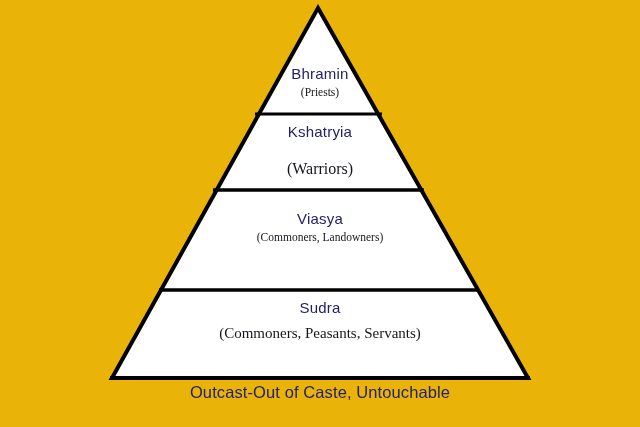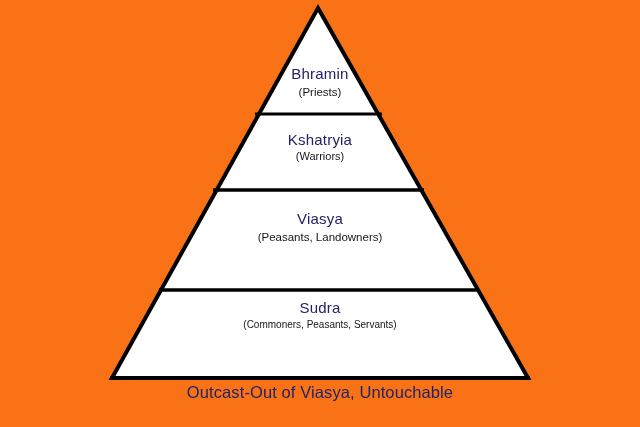--- a/index.html
+++ b/index.html
@@ -14,21 +14,21 @@
     overflow: hidden;
     font-family: "Liberation Sans", sans-serif;
     position: relative;
   }
   #diagram-root {
     position: absolute;
     left: 0;
     top: 0;
     width: 640px;
     height: 427px;
-    background: #f97316;
+    background: #eab308;
   }
   svg#pyramid-svg {
     position: absolute;
     left: 0;
     top: 0;
     width: 640px;
     height: 427px;
     display: block;
   }
   .tier-label-group {
@@ -41,44 +41,44 @@
     display: block;
     color: #232266;
     font-family: "Liberation Sans", sans-serif;
     font-weight: 400;
     letter-spacing: 0.2px;
     line-height: 1.05;
   }
   .tier-sub {
     display: block;
     color: #16161c;
-    font-family: Liberation Sans, sans-serif;
+    font-family: Liberation Serif, serif;
     font-weight: 400;
     line-height: 1.05;
   }
 
   
   #tier-bhramin      { top: 66px; }
   #tier-bhramin .tier-title { font-size: 15px; }
   #tier-bhramin .tier-sub   { font-size: 11.5px; margin-top: 4px; }
 
   
-  #tier-kshatryia    { top: 132px; }
+  #tier-kshatryia    { top: 124px; }
   #tier-kshatryia .tier-title { font-size: 15px; }
-  #tier-kshatryia .tier-sub   { font-size: 11px; margin-top: 3px; }
+  #tier-kshatryia .tier-sub   { font-size: 16px; margin-top: 21px; }
 
   
   #tier-viasya       { top: 211px; }
   #tier-viasya .tier-title { font-size: 15px; }
   #tier-viasya .tier-sub   { font-size: 11.5px; margin-top: 4px; }
 
   
   #tier-sudra        { top: 300px; }
   #tier-sudra .tier-title { font-size: 15px; }
-  #tier-sudra .tier-sub   { font-size: 10px; margin-top: 4px; }
+  #tier-sudra .tier-sub   { font-size: 15px; margin-top: 10px; }
 
   
   #outcast-caption {
     position: absolute;
     top: 384px;
     width: 640px;
     text-align: center;
     pointer-events: none;
   }
   #outcast-caption .outcast-title {
@@ -121,25 +121,25 @@
     <span class="tier-sub">(Priests)</span>
   </div>
 
   <div class="tier-label-group" id="tier-kshatryia">
     <span class="tier-title">Kshatryia</span>
     <span class="tier-sub">(Warriors)</span>
   </div>
 
   <div class="tier-label-group" id="tier-viasya">
     <span class="tier-title">Viasya</span>
-    <span class="tier-sub">(Peasants, Landowners)</span>
+    <span class="tier-sub">(Commoners, Landowners)</span>
   </div>
 
   <div class="tier-label-group" id="tier-sudra">
     <span class="tier-title">Sudra</span>
     <span class="tier-sub">(Commoners, Peasants, Servants)</span>
   </div>
 
   <div id="outcast-caption">
-    <span class="outcast-title">Outcast-Out of Viasya, Untouchable</span>
+    <span class="outcast-title">Outcast-Out of Caste, Untouchable</span>
   </div>
 
 </div>
 
 </body></html>

